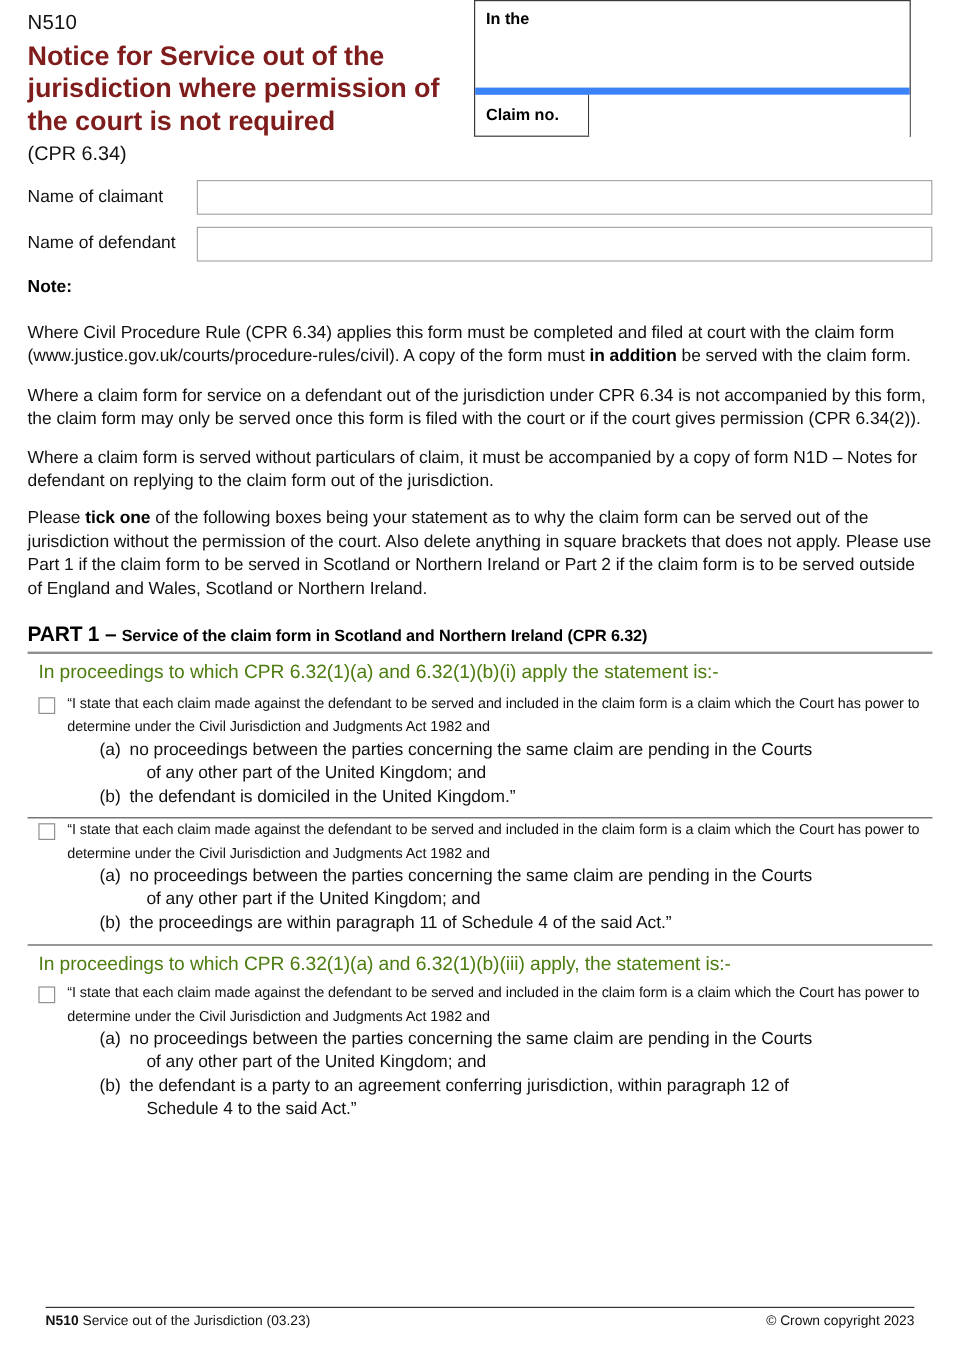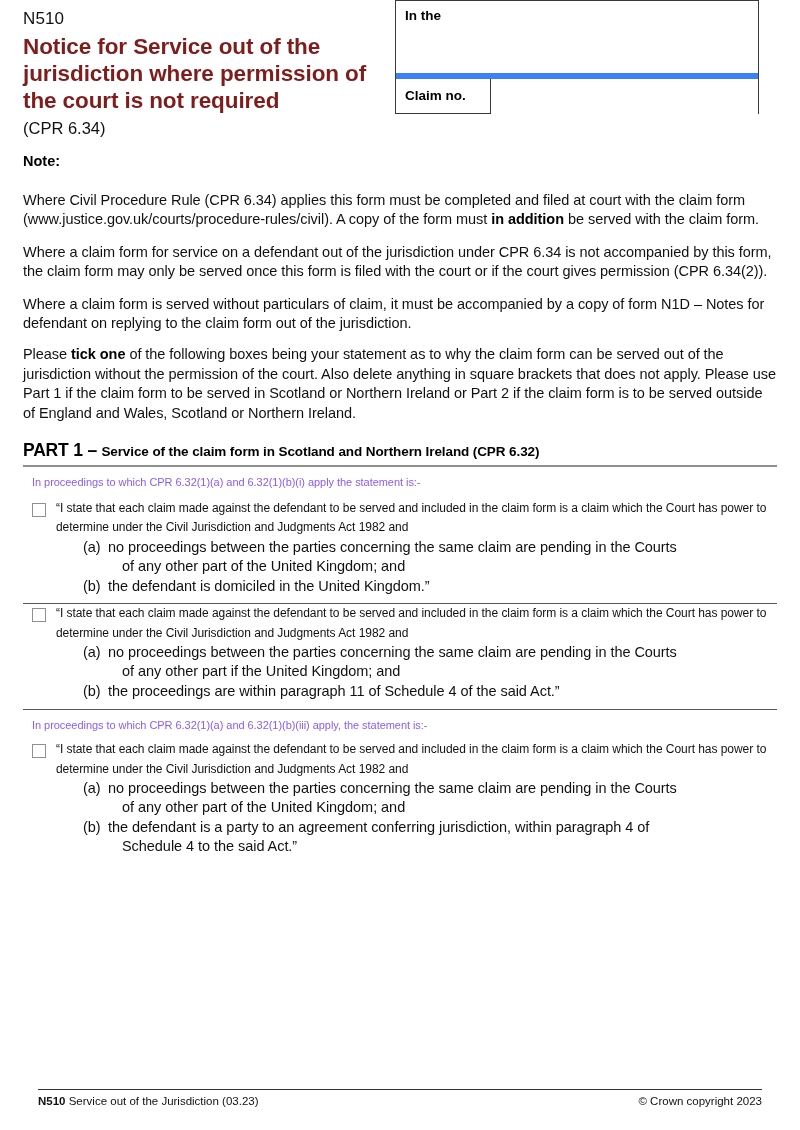--- a/index.html
+++ b/index.html
@@ -139,24 +139,24 @@
     letter-spacing: -0.2px;
   }
   .part-desc {
     font-size: 13.5px;
     font-weight: bold;
     letter-spacing: -0.1px;
   }
 
   
   .intro-line {
-    font-size: 11px;
+    font-size: 16px;
     line-height: 19px;
     padding: 6px 0 5px 9px;
-    color: #8b5cf6;
+    color: #4d7c0f;
     letter-spacing: -0.05px;
   }
   .stmt-block {
     border-top: 1px solid #555;
     padding-top: 7px;
     padding-bottom: 7px;
   }
   .stmt-block.first { border-top: none; padding-top: 2px; }
   .stmt-body {
     display: flex;
@@ -236,20 +236,30 @@
         <div class="claim-label-cell">
           <span class="box-label">Claim no.</span>
         </div>
         <div class="claim-value-cell">
           <input class="name-input" style="border: none; height: 38px; width: 100%;" value="">
         </div>
       </div>
     </div>
   </div>
 
+  <div class="name-rows">
+    <div class="name-row">
+      <div class="name-label">Name of claimant</div>
+      <input class="name-input" value="" style="">
+    </div>
+    <div class="name-row">
+      <div class="name-label">Name of defendant</div>
+      <input class="name-input" value="" style="">
+    </div>
+  </div>
 
   <div class="note-head">Note:</div>
 
   <div class="para"><span>Where Civil Procedure Rule (CPR 6.34) applies this form must be completed and filed at court with the claim form (www.justice.gov.uk/courts/procedure-rules/civil). A copy of the form must </span><b>in addition</b><span> be served with the claim form.</span></div>
 
   <div class="para">Where a claim form for service on a defendant out of the jurisdiction under CPR 6.34 is not accompanied by this form, the claim form may only be served once this form is filed with the court or if the court gives permission (CPR 6.34(2)).</div>
 
   <div class="para tight">Where a claim form is served without particulars of claim, it must be accompanied by a copy of form N1D – Notes for defendant on replying to the claim form out of the jurisdiction.</div>
 
   <div class="para"><span>Please </span><b>tick one</b><span> of the following boxes being your statement as to why the claim form can be served out of the jurisdiction without the permission of the court. Also delete anything in square brackets that does not apply. Please use Part 1 if the claim form to be served in Scotland or Northern Ireland or Part 2 if the claim form is to be served outside of England and Wales, Scotland or Northern Ireland.</span></div>
@@ -306,21 +316,21 @@
       <div class="stmt-body">
         <button class="checkbox"></button>
         <div class="stmt-text">
           <div class="stmt-main">“I state that each claim made against the defendant to be served and included in the claim form is a claim which the Court has power to determine under the Civil Jurisdiction and Judgments Act 1982 and</div>
           <div class="sub-item">
             <span class="sub-marker">(a)</span>
             <span class="sub-text"><span>no proceedings between the parties concerning the same claim are pending in the Courts</span><span class="cont">of any other part of the United Kingdom; and</span></span>
           </div>
           <div class="sub-item">
             <span class="sub-marker">(b)</span>
-            <span class="sub-text"><span>the defendant is a party to an agreement conferring jurisdiction, within paragraph 4 of</span><span class="cont">Schedule 4 to the said Act.”</span></span>
+            <span class="sub-text"><span>the defendant is a party to an agreement conferring jurisdiction, within paragraph 12 of</span><span class="cont">Schedule 4 to the said Act.”</span></span>
           </div>
         </div>
       </div>
     </div>
 
   </div>
 
   <div class="footer">
     <div class="footer-left"><b>N510</b> <span>Service out of the Jurisdiction (03.23)</span></div>
     <div>© Crown copyright 2023</div>

